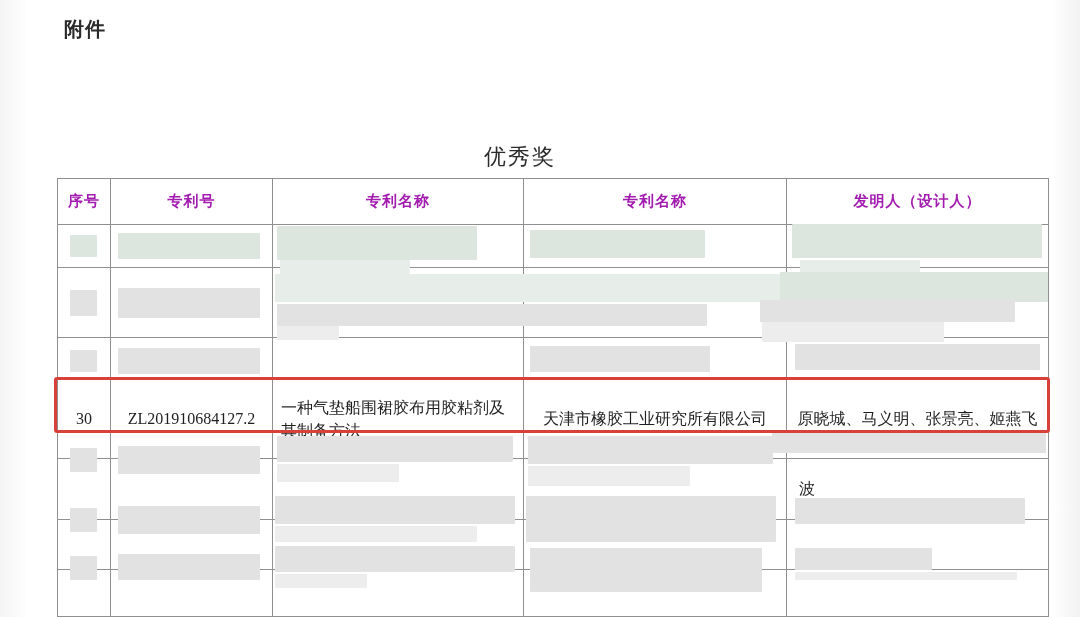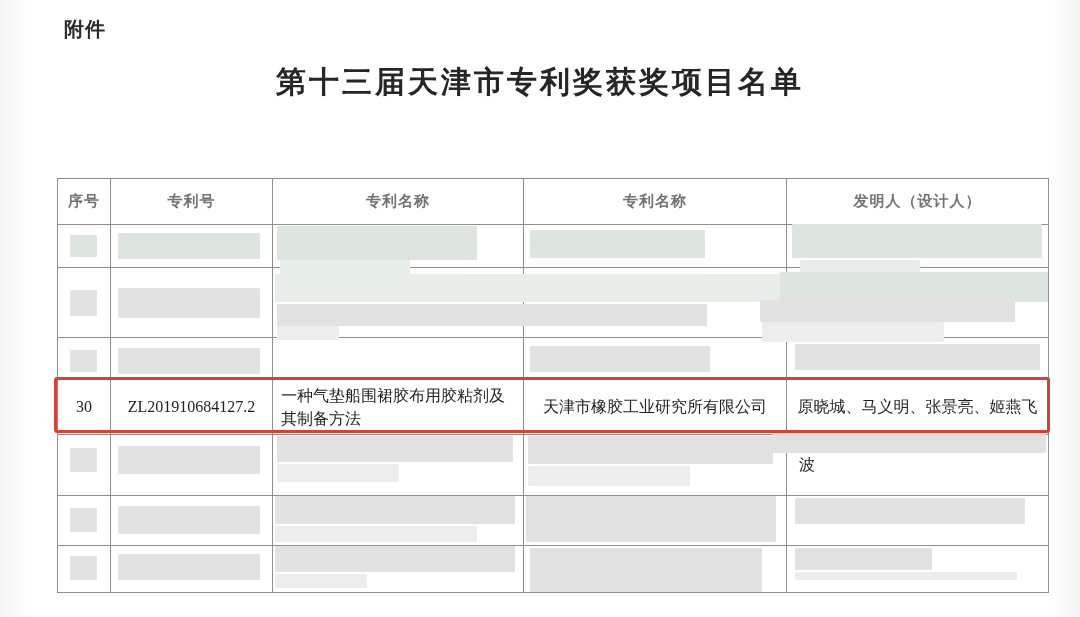--- a/index.html
+++ b/index.html
@@ -48,26 +48,26 @@
     position:relative;z-index:1;
     background:#fff;
   }
   td,th{
     border:1px solid var(--table_border);
     font-weight:normal;
     vertical-align:middle;
     overflow:hidden;
   }
   th{
-    font-size:15px;font-weight:700;text-align:center;color:#737373;
+    font-size:15px;font-weight:700;text-align:center;color:#a21caf;
     letter-spacing:1px;
   }
   td{font-size:16px;}
   .c-center{text-align:center;}
-  .c-name{text-align:left;padding:4px 8px;line-height:1.45;}
+  .c-name{text-align:left;padding:16px 8px;line-height:1.45;}
   .c-cont{text-align:left;padding-left:12px;}
   
   .rb{position:absolute;z-index:2;border-radius:1px;}
   .g{background:var(--redaction_green);}
   .gl{background:var(--redaction_green_light);}
   .e{background:var(--redaction_gray);}
   .el{background:var(--redaction_gray_light);}
   .highlight-box{
     position:absolute;z-index:3;
     left:-3px;top:199px;width:996px;height:56px;
@@ -76,22 +76,22 @@
     pointer-events:none;
   }
 </style>
 </head>
 <body>
 
 <div class="page">
 
   <div class="attachment">附件</div>
 
-  <div class="title">第十三届天津市专利奖获奖项目名单</div>
-
+
+  <div class="award">优秀奖</div>
 
   <div class="table-wrap">
 
     <table>
       <colgroup>
         <col style="width:53px">
           <col style="width:162px">
           <col style="width:251px">
           <col style="width:263px">
           <col style="width:262px">

